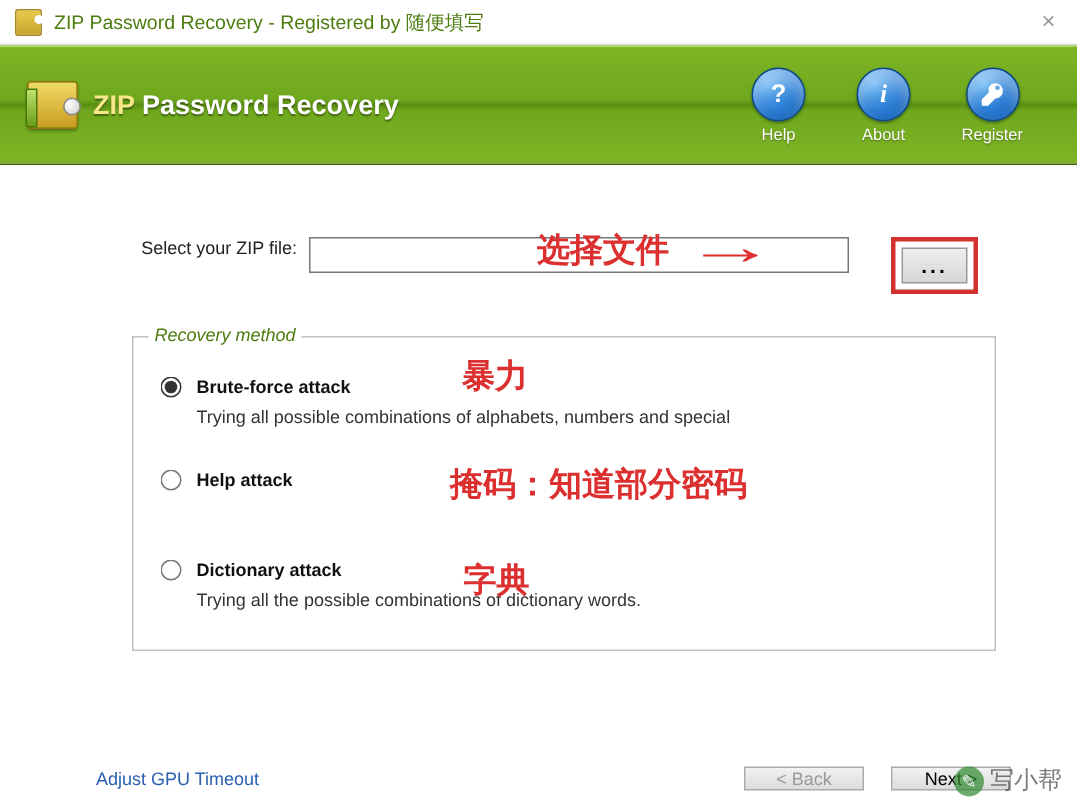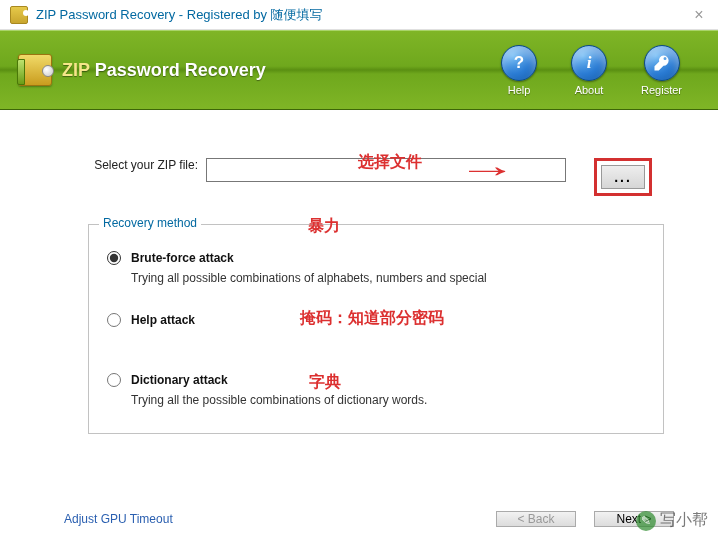--- a/index.html
+++ b/index.html
@@ -2,21 +2,21 @@
 <html><head>
   <meta charset="utf-8">
   <style>
     * { margin: 0; padding: 0; box-sizing: border-box; }
     body { width: 718px; height: 537px; background: #fff; font-family: 'Segoe UI', Tahoma, Arial, sans-serif; font-size: 12px; overflow: hidden; position: relative; }
 
     
     .titlebar { height: 30px; background: #fff; border-bottom: 1px solid #e0e0e0; display: flex; align-items: center; padding: 0 4px; }
     .titlebar .app-icon { width: 18px; height: 18px; background: linear-gradient(180deg,#e6c94a,#c9a62e); border: 1px solid #a88820; border-radius: 2px; position: relative; margin: 0 8px 0 6px; }
     .titlebar .app-icon::after { content:''; position:absolute; right:-2px; top:3px; width:6px; height:6px; border-radius:50%; background:#fff; }
-    .titlebar .title { color: #0369a1; font-size: 13px; flex: 1; }
+    .titlebar .title { color: #4d7c0f; font-size: 13px; flex: 1; }
     .titlebar .close { width: 30px; text-align: center; color: #999; font-size: 16px; cursor: default; }
 
     
     .banner { height: 80px; background: linear-gradient(180deg,#7fb526 0%,#6fa81d 45%,#5a8f12 50%,#6fa81d 55%,#7fb526 100%); display: flex; align-items: center; padding: 0 18px; border-top: 1px solid #a9d469; border-bottom: 1px solid #3d6608; position: relative; }
     .banner .logo { display:flex; align-items:center; gap:10px;}
     .banner .logo-icon { width:34px; height:32px; background:linear-gradient(180deg,#f1da68,#c99c1e); border:1px solid #9c7410; border-radius:3px; position:relative; box-shadow: 0 1px 2px rgba(0,0,0,.3);}
     .banner .logo-icon::before{ content:''; position:absolute; left:-2px; top:4px; width:6px; height:24px; background:linear-gradient(180deg,#bde26e,#6a9d16); border:1px solid #4a7808; border-radius:2px 0 0 2px;}
     .banner .logo-icon::after{ content:''; position:absolute; right:-3px; top:10px; width:10px; height:10px; border-radius:50%; background: radial-gradient(circle at 35% 35%, #fff,#ddd 60%); border:1px solid #888;}
     .banner .product { color: #f6e68a; font-weight: bold; font-size: 18px; text-shadow: 0 1px 1px rgba(0,0,0,.4); }
     .banner .product .pr { color: #fff; }
@@ -30,32 +30,32 @@
     
     .content { padding: 48px 28px 0 28px; }
     .filerow { display:flex; align-items:flex-start; gap:8px; position:relative; margin-bottom:28px; margin-left:42px;}
     .filerow .lbl { width:128px; text-align:right; color:#222;}
     .filerow input[type=text]{ width:360px; height:24px; border:1px solid #777; padding:0 6px; background:#fff;}
     .browse-wrap{ border:3px solid #d33030; padding:4px; margin-left:20px;}
     .browse-btn{ width:44px; height:24px; border:1px solid #999; background:linear-gradient(180deg,#eee,#d6d6d6); font-weight:bold; letter-spacing:2px; cursor:pointer; font-size: 14px; line-height: 14px;}
 
     
     .group { border:1px solid #c2c2c2; margin: 0 26px 0 60px; padding: 14px 18px 26px 18px; position:relative;}
-    .group .g-title { position:absolute; top:-9px; left:10px; background:#fff; padding:0 4px; color:#0369a1; font-size:12px;}
+    .group .g-title { position:absolute; top:-9px; left:10px; background:#fff; padding:0 4px; color:#4d7c0f; font-size:12px;font-style:italic;}
     .opt { display:flex; align-items:center; gap:10px; margin-top:12px; }
     .opt input[type=radio]{ width:14px; height:14px; accent-color:#333;}
     .opt .name { font-weight:bold; color:#111; font-size:12px;}
     .desc { margin-left:24px; color:#333; font-size:12px; margin-top:6px; }
     .opt-block{ margin-top:12px;}
 
     
-    .ann{ position:absolute; color:#dc3030; font-weight:bold; font-size:16px; font-family: "Microsoft YaHei", SimHei, sans-serif; pointer-events:none;}
+    .ann{ position:absolute; color:#dc3030; font-weight:bold; font-size:22px; font-family: "Microsoft YaHei", SimHei, sans-serif; pointer-events:none;}
     .ann.sel{ top: 152px; left: 358px; }
     .ann.arrow{ top: 147px; left: 470px; font-family: SimSun, serif; font-size: 34px; transform: scaleX(1.8); }
-    .ann.bf{ top: 216px; left: 308px; }
+    .ann.bf{ top: 236px; left: 308px; }
     .ann.mask{ top: 308px; left: 300px; font-family: Liberation Mono, monospace; }
     .ann.dict{ top: 372px; left: 309px; }
 
     
     .footer{ position:absolute; bottom:10px; left:0; right:0; display:flex; align-items:center; padding: 0 44px;}
     .footer .link{ color:#2a5fb0; cursor:pointer; padding-left: 20px; font-size: 12px;}
     .footer .spacer{ flex:1;}
     .footer button{ width:80px; height:16px; margin-left:18px; border:1px solid #aaa; background:linear-gradient(180deg,#f2f2f2,#dcdcdc); cursor:pointer; font-size:12px;}
     .footer button:disabled{ color:#999; cursor:default;}
 

